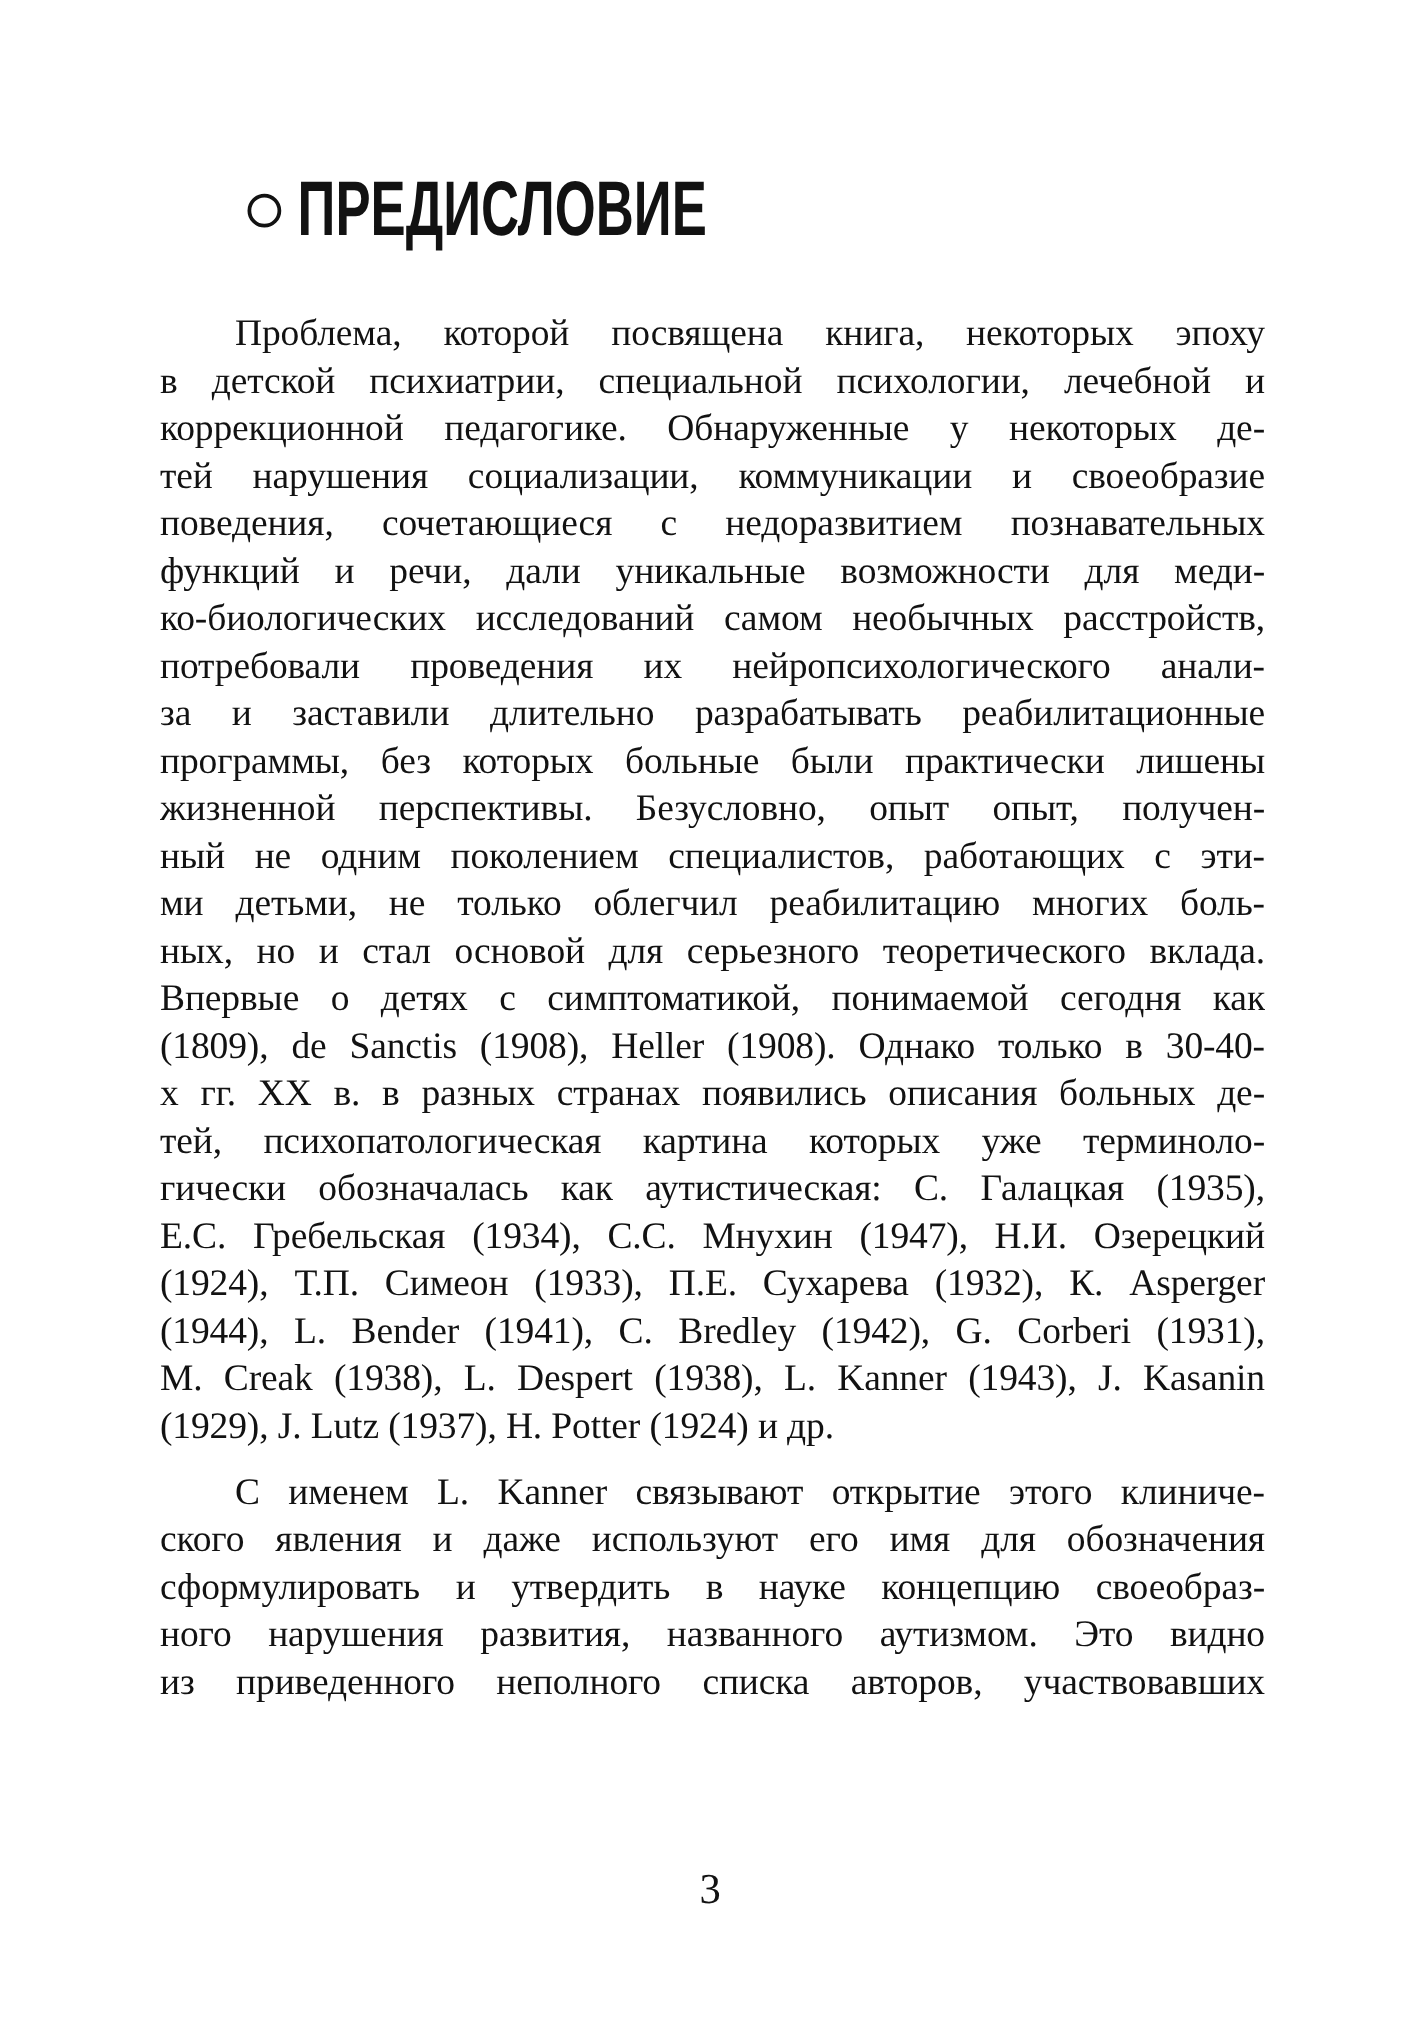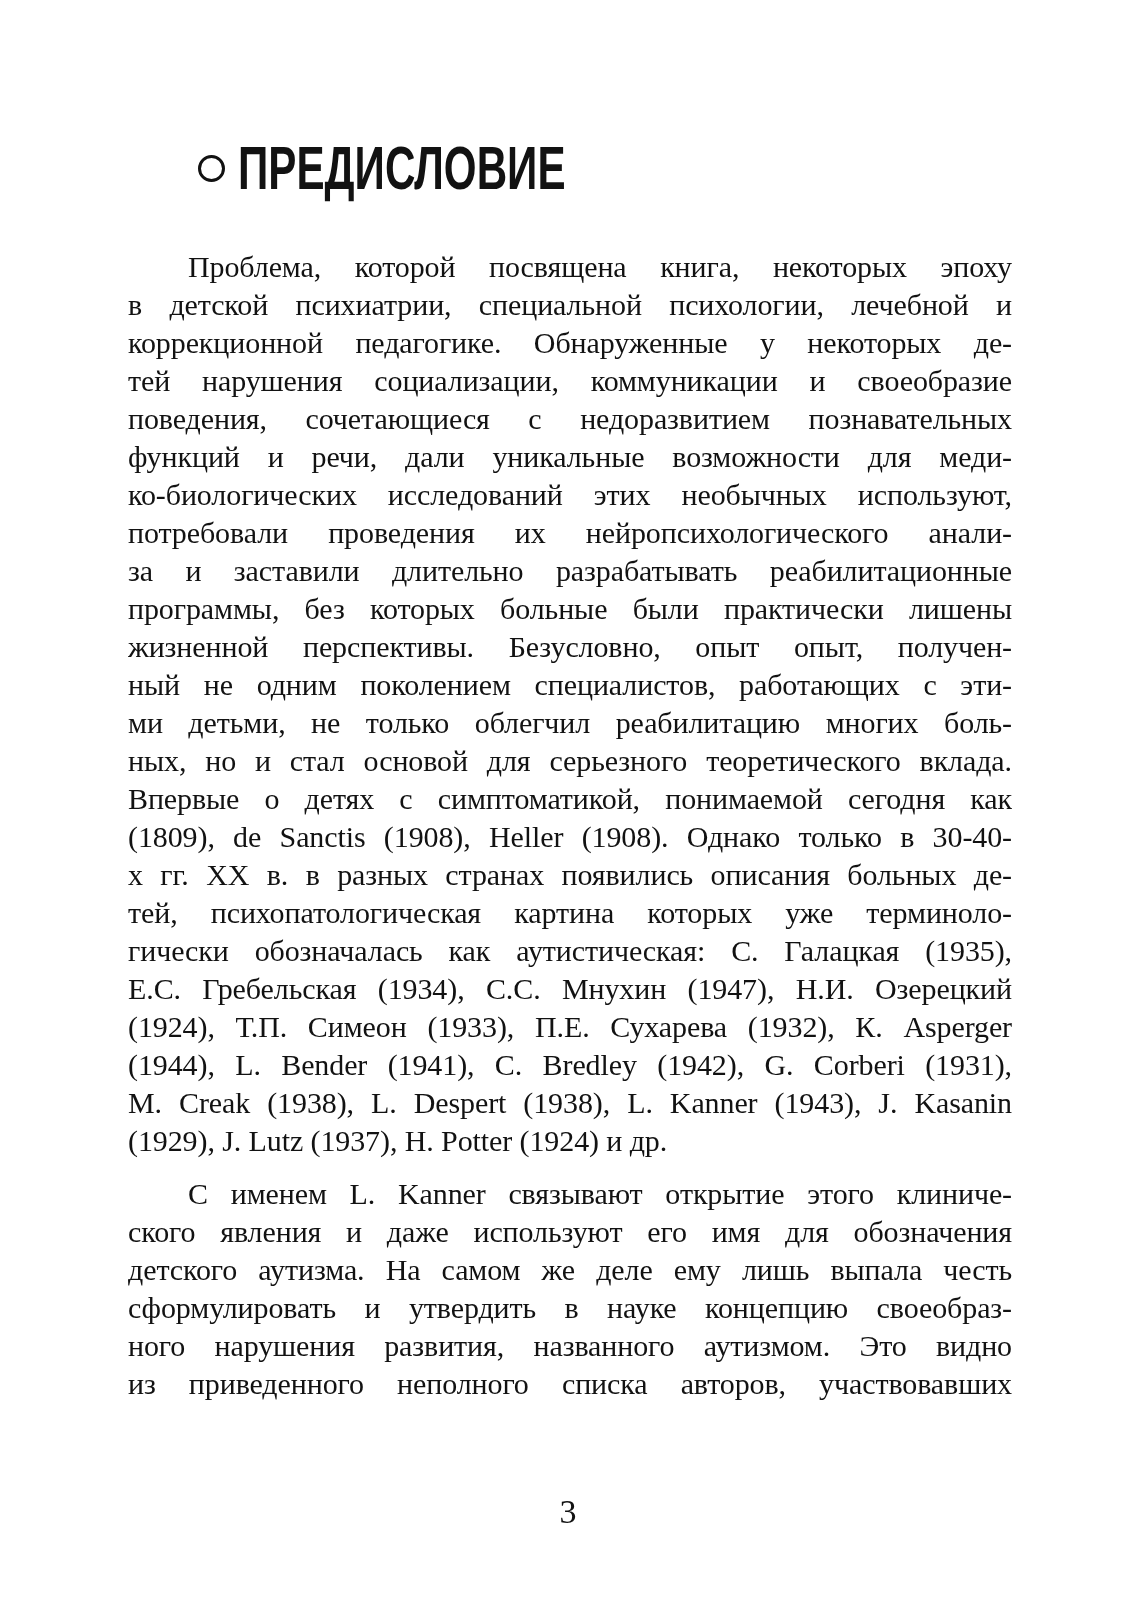--- a/index.html
+++ b/index.html
@@ -88,21 +88,21 @@
   </header>
 
   <main class="body-text">
       <div class="paragraph">
         <div class="line first">Проблема, которой посвящена книга, некоторых эпоху</div>
         <div class="line">в детской психиатрии, специальной психологии, лечебной и</div>
         <div class="line">коррекционной педагогике. Обнаруженные у некоторых де-</div>
         <div class="line">тей нарушения социализации, коммуникации и своеобразие</div>
         <div class="line">поведения, сочетающиеся с недоразвитием познавательных</div>
         <div class="line">функций и речи, дали уникальные возможности для меди-</div>
-        <div class="line">ко-биологических исследований этих необычных используют,</div>
+        <div class="line">ко-биологических исследований самом необычных расстройств,</div>
         <div class="line">потребовали проведения их нейропсихологического анали-</div>
         <div class="line">за и заставили длительно разрабатывать реабилитационные</div>
         <div class="line">программы, без которых больные были практически лишены</div>
         <div class="line">жизненной перспективы. Безусловно, опыт опыт, получен-</div>
         <div class="line">ный не одним поколением специалистов, работающих с эти-</div>
         <div class="line">ми детьми, не только облегчил реабилитацию многих боль-</div>
         <div class="line">ных, но и стал основой для серьезного теоретического вклада.</div>
         <div class="line">Впервые о детях с симптоматикой, понимаемой сегодня как</div>
         <div class="line">(1809), de Sanctis (1908), Heller (1908). Однако только в 30-40-</div>
         <div class="line">х гг. XX в. в разных странах появились описания больных де-</div>
@@ -110,21 +110,20 @@
         <div class="line">гически обозначалась как аутистическая: С. Галацкая (1935),</div>
         <div class="line">Е.С. Гребельская (1934), С.С. Мнухин (1947), Н.И. Озерецкий</div>
         <div class="line">(1924), Т.П. Симеон (1933), П.Е. Сухарева (1932), К. Asperger</div>
         <div class="line">(1944), L. Bender (1941), C. Bredley (1942), G. Corberi (1931),</div>
         <div class="line">M. Creak (1938), L. Despert (1938), L. Kanner (1943), J. Kasanin</div>
         <div class="line last-left">(1929), J. Lutz (1937), H. Potter (1924) и др.</div>
       </div>
       <div class="paragraph">
         <div class="line first">С именем L. Kanner связывают открытие этого клиниче-</div>
         <div class="line">ского явления и даже используют его имя для обозначения</div>
-        <div class="line">детского аутизма. На самом же деле ему лишь выпала честь</div>
         <div class="line">сформулировать и утвердить в науке концепцию своеобраз-</div>
         <div class="line">ного нарушения развития, названного аутизмом. Это видно</div>
         <div class="line">из приведенного неполного списка авторов, участвовавших</div>
       </div>
     </main>
 
   <footer class="page-number">3</footer>
 
 </div>
 

